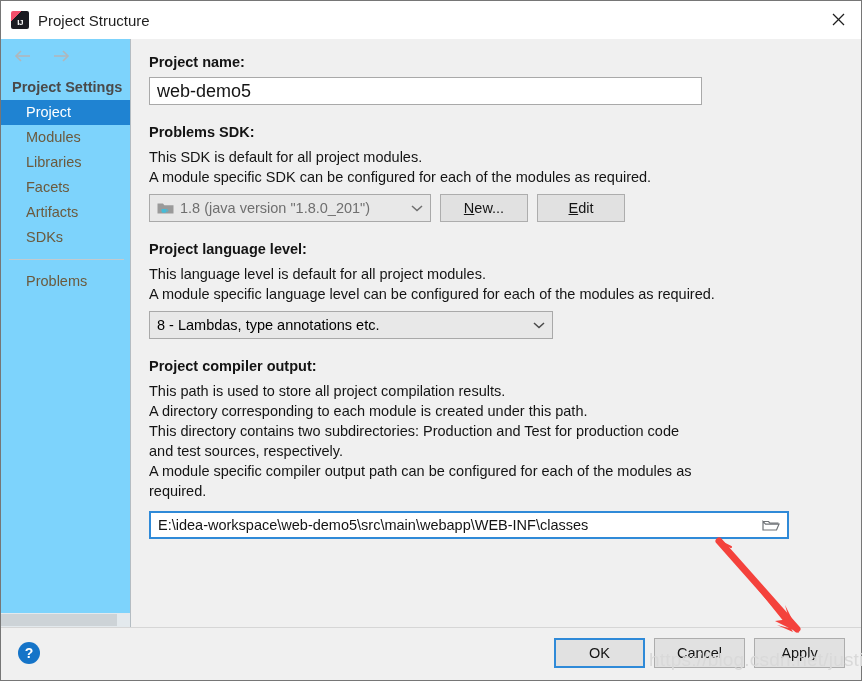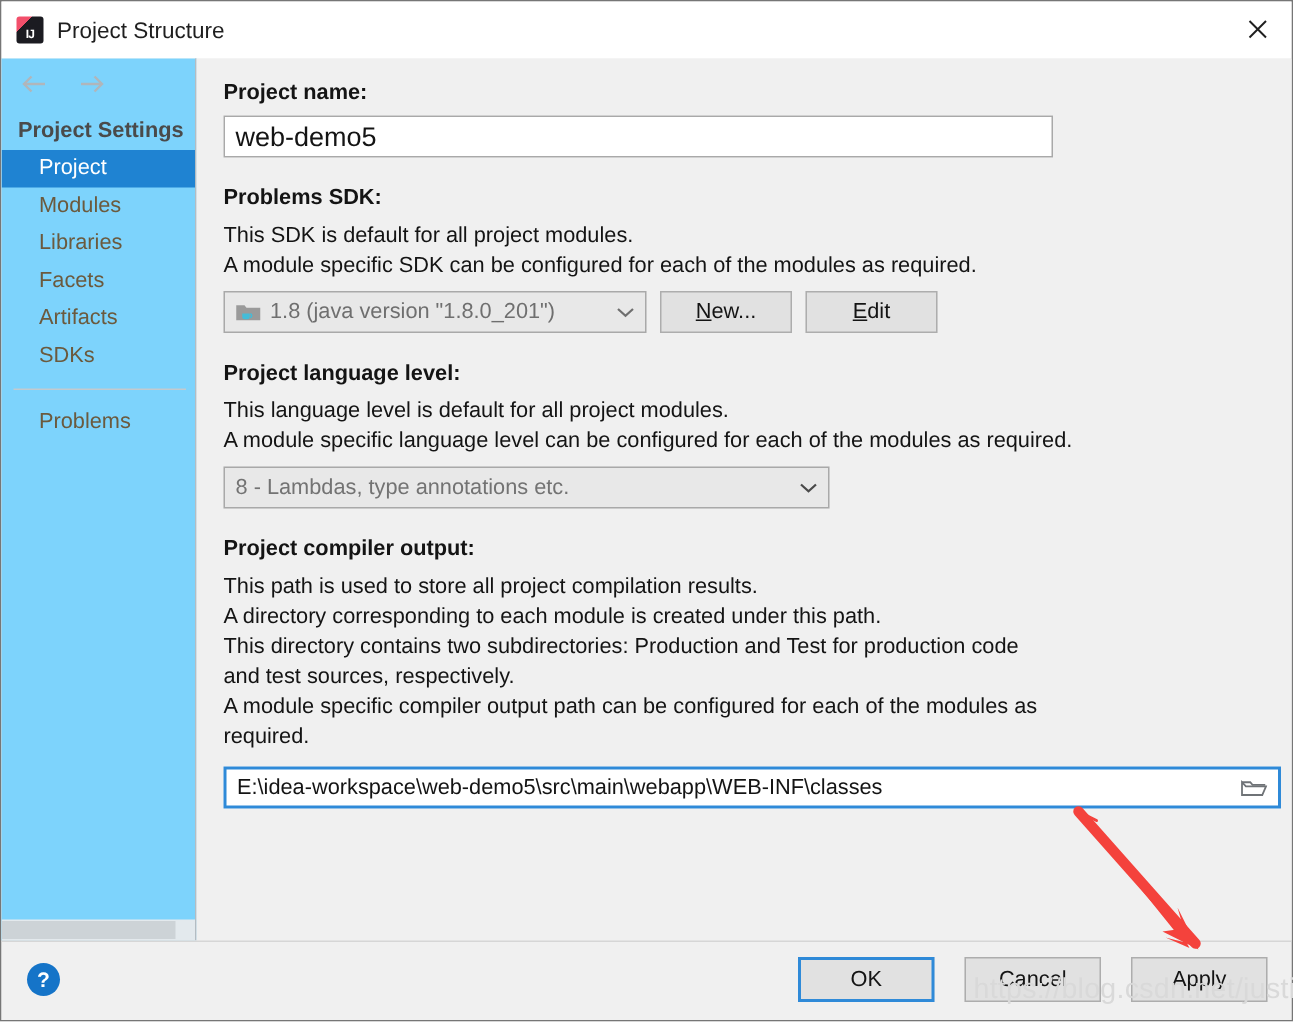--- a/index.html
+++ b/index.html
@@ -195,21 +195,21 @@
     display: flex;
     align-items: center;
     padding: 0 7px;
     font-size: 18px;
     color: #141414;
     width: 553px;
   }
   .path-row {
     display: flex;
     align-items: center;
-    width: 705px;
+    width: 640px;
     height: 28px;
     box-sizing: border-box;
     background: #ffffff;
     border: 2px solid #2f8ad8;
     padding: 0 6px 0 7px;
   }
   .path-row .path-text {
     flex: 1 1 auto;
     font-size: 14.5px;
     color: #141414;
@@ -236,21 +236,21 @@
     box-sizing: border-box;
     background: #e8e8e8;
     border: 1px solid #a9a9a9;
     display: flex;
     align-items: center;
     padding: 0 4px 0 7px;
     font-size: 14.5px;
     color: #6f6f6f;
   }
   .combo.sdk { width: 282px; }
-  .combo.lang { width: 404px; color: #737373; }
+  .combo.lang { width: 404px; color: #000000; }
   .combo .combo-text {
     flex: 1 1 auto;
     white-space: nowrap;
     overflow: hidden;
   }
   .combo .chev {
     width: 18px;
     display: flex;
     align-items: center;
     justify-content: center;
@@ -305,21 +305,21 @@
     display: flex;
     align-items: center;
     justify-content: center;
     cursor: default;
   }
   .footer-actions {
     position: absolute;
     right: 16px;
     top: 10px;
     display: flex;
-    gap: 20px;
+    gap: 9px;
   }
   .btn.dialog { width: 91px; min-width: 91px; height: 30px; }
   .btn.default {
     border: 2px solid #2f8ad8;
     background: #e1e1e1;
   }
 
   
   .watermark {
     position: absolute;

